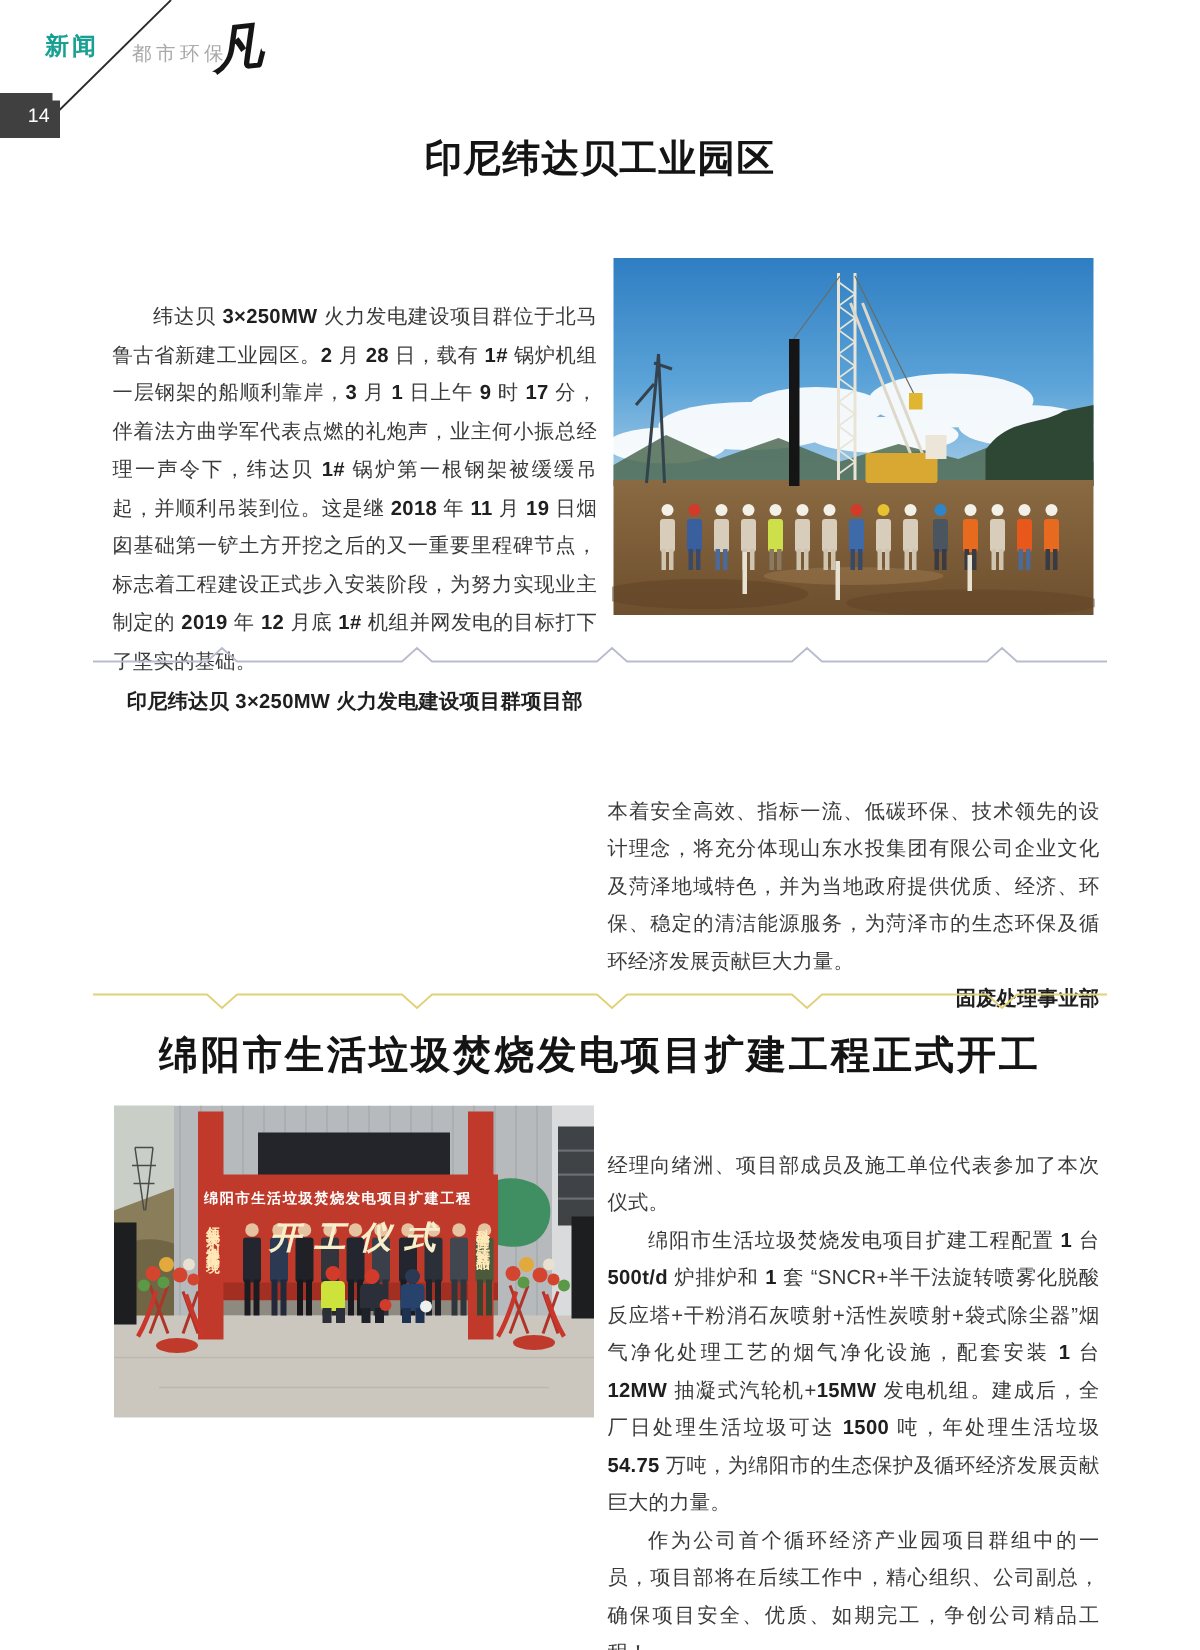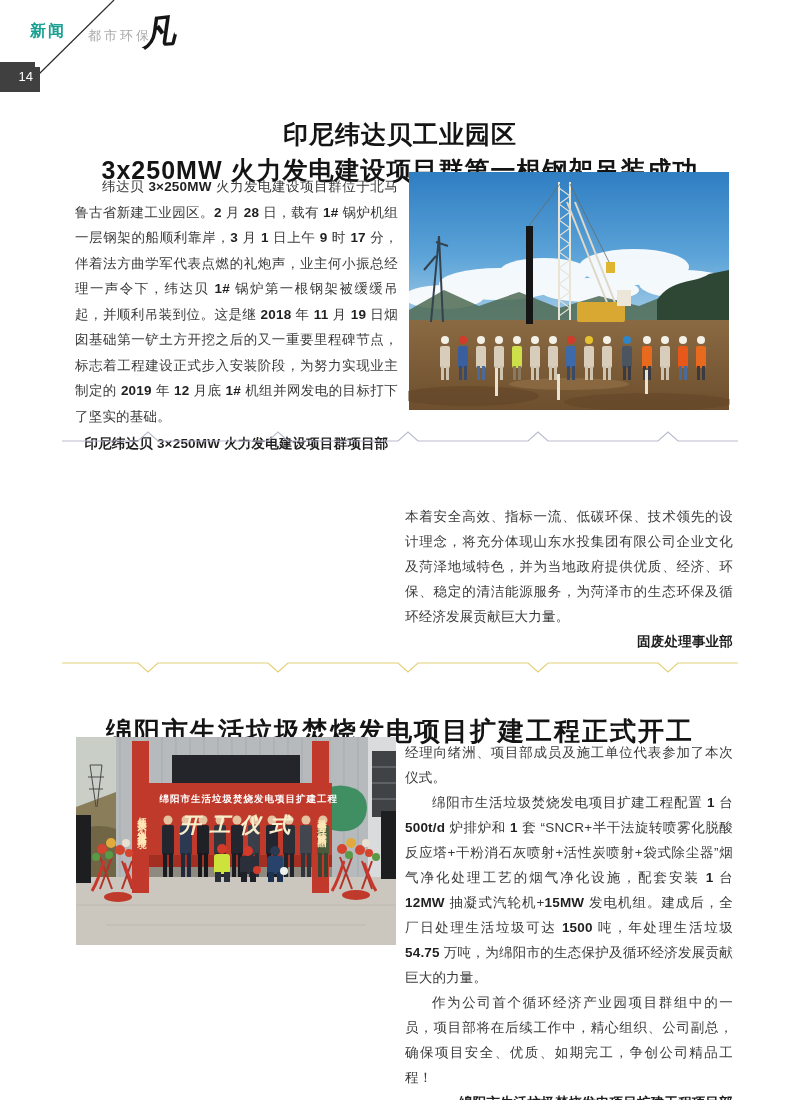--- a/index.html
+++ b/index.html
@@ -12,27 +12,27 @@
                  color:#18a092;letter-spacing:2px;}
   #magazine-name{position:absolute;left:88px;top:27px;font-size:13px;color:#a9a9a9;letter-spacing:3px;}
   #logo-mark{position:absolute;left:141px;top:10px;font-size:34px;color:#151515;
              font-family:"DejaVu Serif",serif;font-style:italic;font-weight:bold;transform:rotate(-6deg);}
   #page-tab{position:absolute;left:0;top:62px;width:40px;height:30px;background:#404040;
             color:#ffffff;font-size:13px;line-height:30px;text-align:right;padding-right:7px;
             box-sizing:border-box;}
   #page-tab .corner{position:absolute;right:-1px;top:-1px;width:6px;height:6px;background:#ffffff;}
 
   
-  .art-title{position:absolute;left:40px;right:40px;text-align:center;font-weight:bold;color:#141414;margin-top:28px;}
+  .art-title{position:absolute;left:40px;right:40px;text-align:center;font-weight:bold;color:#141414;}
   #a1-title{top:88px;font-size:25px;line-height:36px;letter-spacing:1px;}
   #a2-title{top:452px;font-size:26px;letter-spacing:1px;}
   #a3-title{top:686px;font-size:26px;letter-spacing:2px;}
 
   
-  .col{position:absolute;font-size:13.5px;text-align:justify;letter-spacing:0.2px;}
+  .col{position:absolute;font-size:13.5px;text-align:justify;letter-spacing:0.2px;margin-top:24px;}
   .col p{margin:0;}
   .indent{text-indent:2em;}
   b{color:#1f1f1f;}
   .sig{font-weight:bold;color:#1f1f1f;}
   #a1-body{left:75px;top:174px;width:323px;line-height:25.5px;}
   #a1-sig{text-align:center;margin-top:2px;}
   #a2-left{left:75px;top:504px;width:322px;line-height:25px;}
   #a2-right{left:405px;top:504px;width:328px;line-height:25px;}
   #a3-left{left:75px;top:955px;width:322px;line-height:25.5px;}
   #a3-right{left:405px;top:740px;width:328px;line-height:25px;}
@@ -40,21 +40,21 @@
 
   
   #divider1{position:absolute;left:62px;top:430px;}
   #divider2{position:absolute;left:62px;top:660px;}
 
   
   #photo1{position:absolute;left:408px;top:172px;width:322px;height:238px;}
   #photo1 svg{display:block;width:100%;height:100%;}
   #photo2{position:absolute;left:75px;top:737px;width:322px;height:208px;}
   #photo2 svg{display:block;width:100%;height:100%;}
-  #photo2 .ban-title{position:absolute;left:79px;width:184px;top:56px;text-align:right;
+  #photo2 .ban-title{position:absolute;left:61px;width:184px;top:56px;text-align:left;
                      color:#ffffff;font-size:9.5px;font-weight:bold;letter-spacing:1px;}
   #photo2 .ban-sub{position:absolute;left:68px;width:184px;top:74px;text-align:center;
                    color:#f7eecb;font-size:21px;font-weight:bold;letter-spacing:9px;text-indent:9px;
                    font-family:"DejaVu Serif",serif;font-style:italic;}
   .vbanner{position:absolute;top:12px;height:146px;width:17px;color:#ffe9b8;font-size:9px;
            writing-mode:vertical-rl;letter-spacing:2px;text-align:center;font-weight:bold;}
   #vb-left{left:56px;}
   #vb-right{left:236px;}
 </style>
 </head>
@@ -68,21 +68,20 @@
   <div id="section-label">新闻</div>
   <div id="magazine-name">都市环保</div>
   <div id="logo-mark">凡</div>
   <div id="page-tab">
     <span>14</span>
     <span class="corner"></span>
   </div>
 
   <div id="a1-title" class="art-title">
     <div>印尼纬达贝工业园区</div>
-    <div>3x250MW 火力发电建设项目群第一根钢架吊装成功</div>
   </div>
 
   <div id="a1-body" class="col">
     <p class="indent">纬达贝 <b>3×250MW</b> 火力发电建设项目群位于北马鲁古省新建工业园区。<b>2</b> 月 <b>28</b> 日，载有 <b>1#</b> 锅炉机组一层钢架的船顺利靠岸，<b>3</b> 月 <b>1</b> 日上午 <b>9</b> 时 <b>17</b> 分，伴着法方曲学军代表点燃的礼炮声，业主何小振总经理一声令下，纬达贝 <b>1#</b> 锅炉第一根钢架被缓缓吊起，并顺利吊装到位。这是继 <b>2018</b> 年 <b>11</b> 月 <b>19</b> 日烟囱基础第一铲土方开挖之后的又一重要里程碑节点，标志着工程建设正式步入安装阶段，为努力实现业主制定的 <b>2019</b> 年 <b>12</b> 月底 <b>1#</b> 机组并网发电的目标打下了坚实的基础。</p>
     <p id="a1-sig" class="sig">印尼纬达贝 3×250MW 火力发电建设项目群项目部</p>
   </div>
 
   <div id="photo1">
     <svg viewBox="0 0 320 238">
       <defs>

